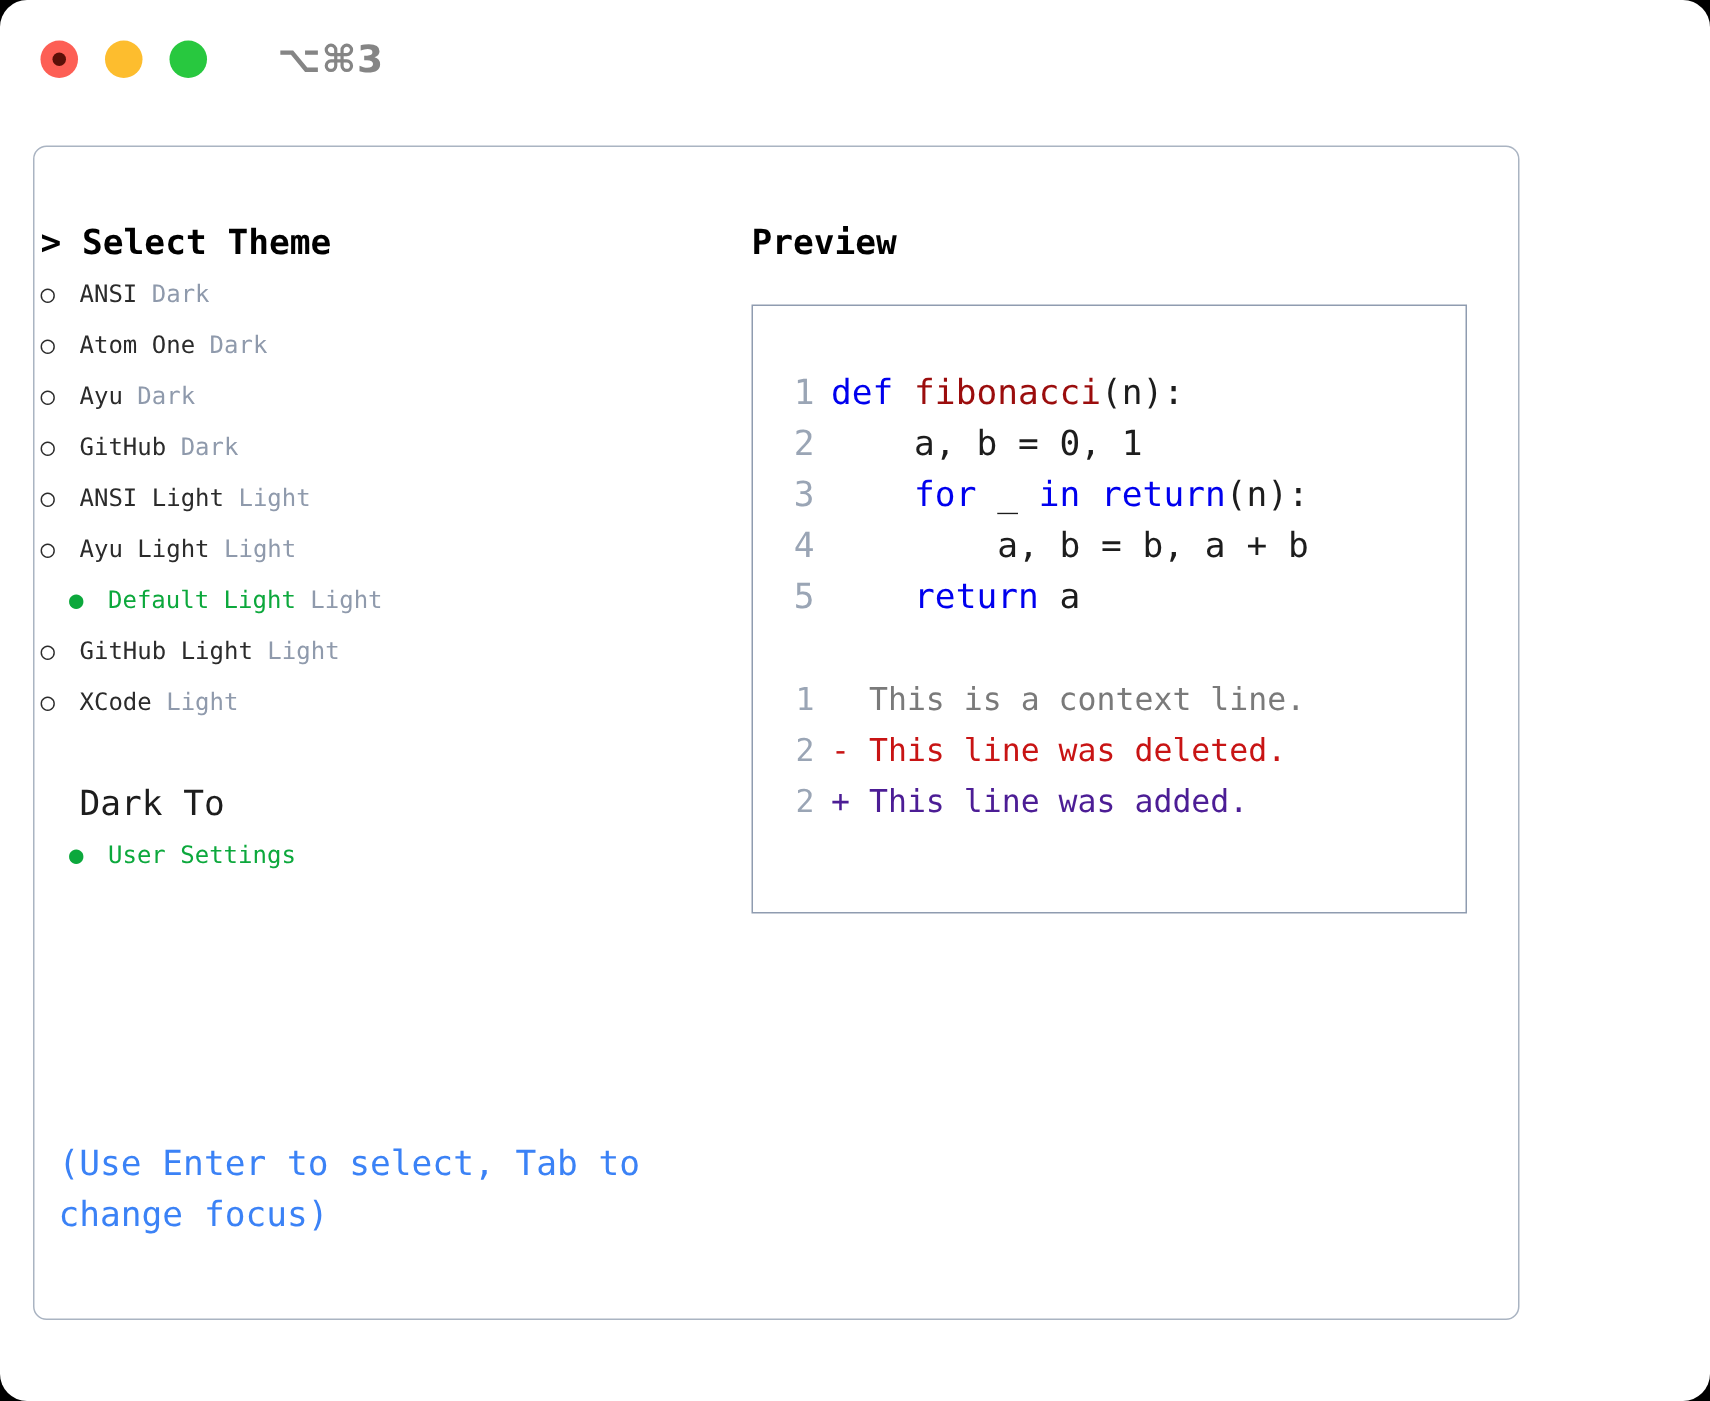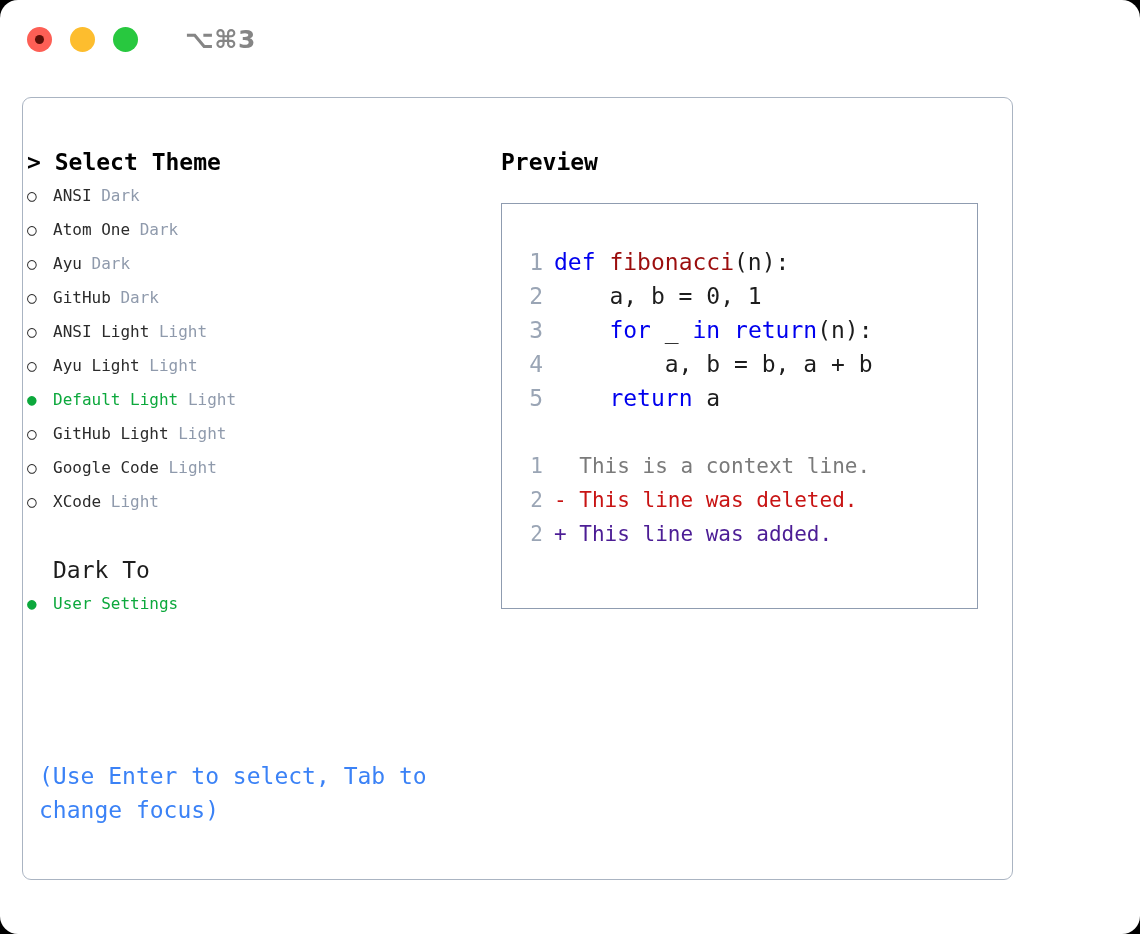--- a/index.html
+++ b/index.html
@@ -101,21 +101,21 @@
     font-size: 16px;
     line-height: 34px;
     color: #2b2b2b;
     white-space: pre;
     display: block;
   }
   .theme-row .bullet {
     display: inline-block;
     width: 26px;
   }
-  .theme-row.selected { color: #0ca83c; }
+  .theme-row.selected { color: #0ca83c; margin-left: 19px; }
   .theme-row.selected .bullet { color: #0ca83c; }
   .tag {
     color: #8f9aac;
   }
 
   .spacer-row {
     height: 34px;
     line-height: 34px;
     font-size: 23px;
   }
@@ -218,21 +218,20 @@
 
       <div id="theme-list">
           <div class="theme-row"><span class="bullet">○</span><span>ANSI</span> <span class="tag">Dark</span></div>
           <div class="theme-row"><span class="bullet">○</span><span>Atom One</span> <span class="tag">Dark</span></div>
           <div class="theme-row"><span class="bullet">○</span><span>Ayu</span> <span class="tag">Dark</span></div>
           <div class="theme-row"><span class="bullet">○</span><span>GitHub</span> <span class="tag">Dark</span></div>
           <div class="theme-row"><span class="bullet">○</span><span>ANSI Light</span> <span class="tag">Light</span></div>
           <div class="theme-row"><span class="bullet">○</span><span>Ayu Light</span> <span class="tag">Light</span></div>
           <div class="theme-row selected"><span class="bullet">●</span><span>Default Light</span> <span class="tag">Light</span></div>
           <div class="theme-row"><span class="bullet">○</span><span>GitHub Light</span> <span class="tag">Light</span></div>
-          <div class="theme-row"><span class="bullet">○</span><span>Google Code</span> <span class="tag">Light</span></div>
           <div class="theme-row"><span class="bullet">○</span><span>XCode</span> <span class="tag">Light</span></div>
         </div>
 
       <div class="spacer-row"> </div>
 
       <div class="apply-head">Dark To</div>
 
       <div id="apply-list">
           <div class="theme-row selected"><span class="bullet">●</span><span>User Settings</span></div>
         </div>

